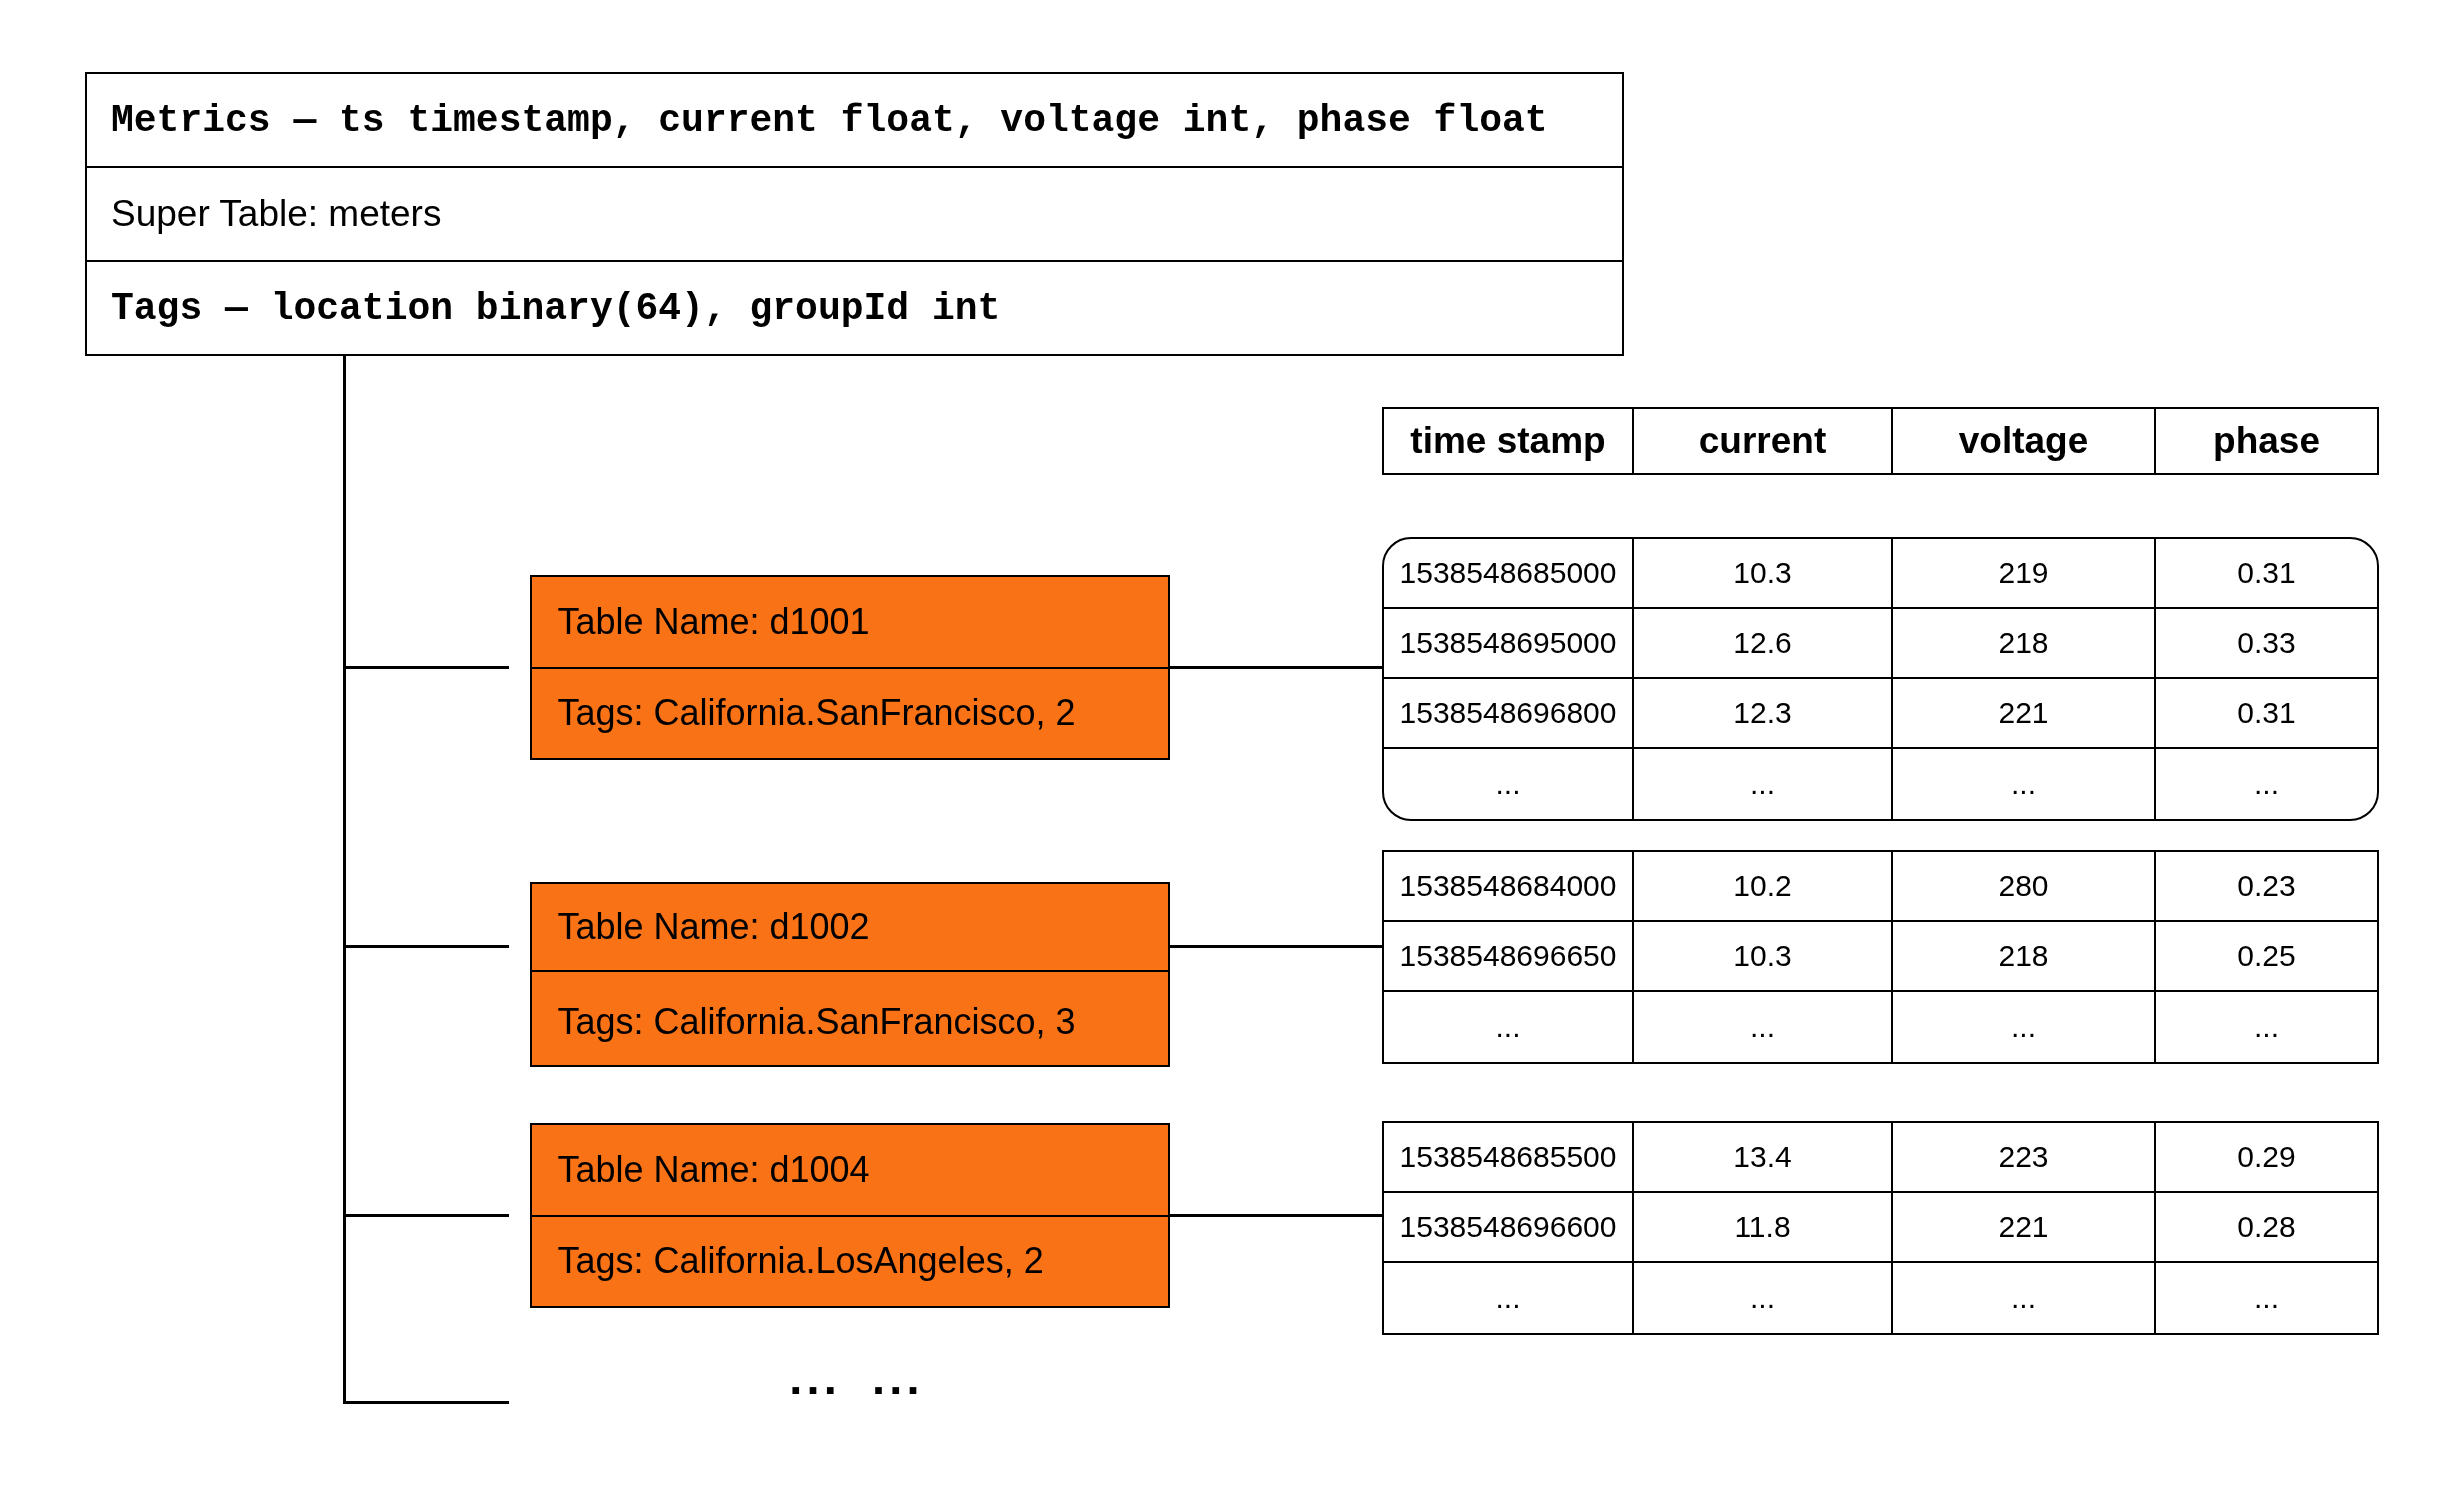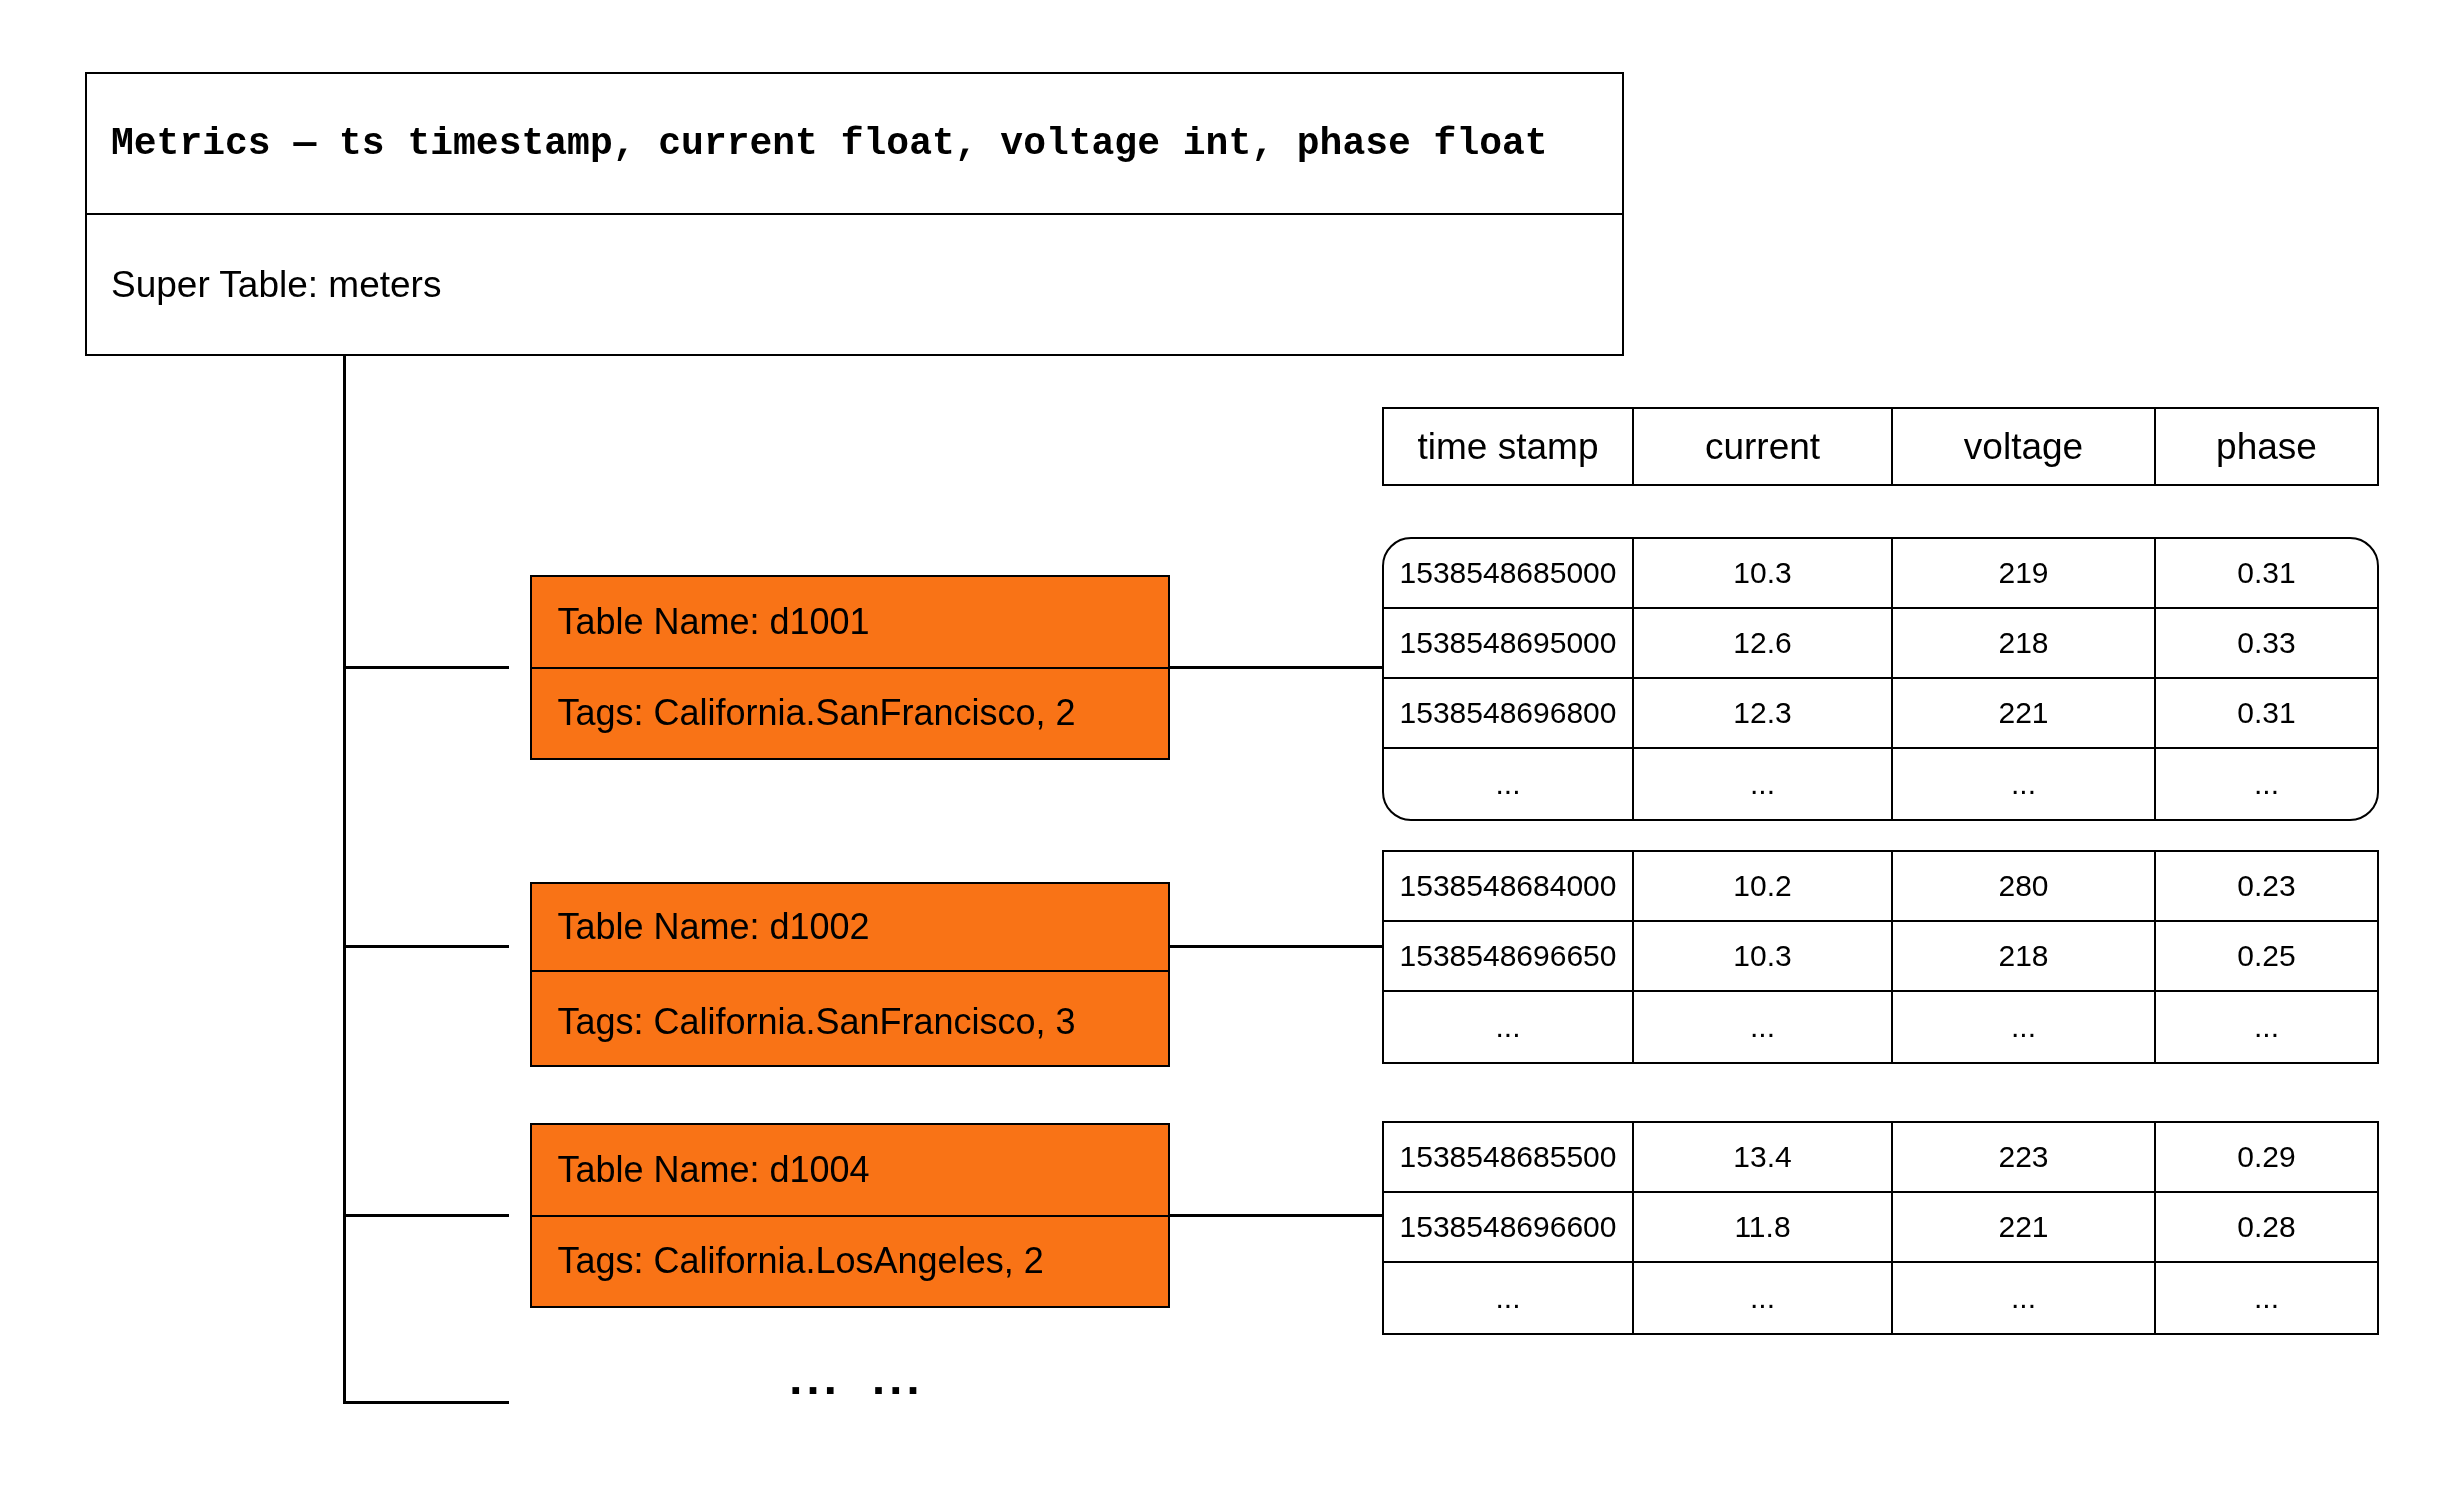--- a/index.html
+++ b/index.html
@@ -73,25 +73,26 @@
     border: 2.5px solid #000;
     box-sizing: border-box;
     background: #fff;
   }
   .grid4 {
     display: grid;
     grid-template-columns: 250px 259px 263px 1fr;
     box-sizing: border-box;
   }
   .hcell {
-    height: 75px;
+    height: 64px;
     border-right: 2.5px solid #000;
     box-sizing: border-box;
     display: flex; align-items: center; justify-content: center;
     font-size: 37px;
+    font-weight: bold;
   }
   .hcell:last-child { border-right: none; }
   .drow {
     height: 70px;
     border-bottom: 2.5px solid #000;
     box-sizing: border-box;
   }
   .dtable .drow:last-child { border-bottom: none; }
   .dcell {
     border-right: 2.5px solid #000;
@@ -116,20 +117,21 @@
   }
 </style>
 </head>
 <body>
 
 <div id="canvas">
 
   <div class="superbox">
     <div class="srow mono">Metrics — ts timestamp, current float, voltage int, phase float</div>
     <div class="srow title">Super Table: meters</div>
+    <div class="srow mono">Tags — location binary(64), groupId int</div>
   </div>
 
   <div class="vline" style="left:343px; top:354px; height:1050px;"></div>
   <div class="hline" style="left:343px; top:666px; width:166px;"></div>
   <div class="hline" style="left:343px; top:945px; width:166px;"></div>
   <div class="hline" style="left:343px; top:1214px; width:166px;"></div>
   <div class="hline" style="left:343px; top:1401px; width:166px;"></div>
   <div class="hline" style="left:1170px; top:666px; width:215px;"></div>
   <div class="hline" style="left:1170px; top:945px; width:215px;"></div>
   <div class="hline" style="left:1170px; top:1214px; width:215px;"></div>

